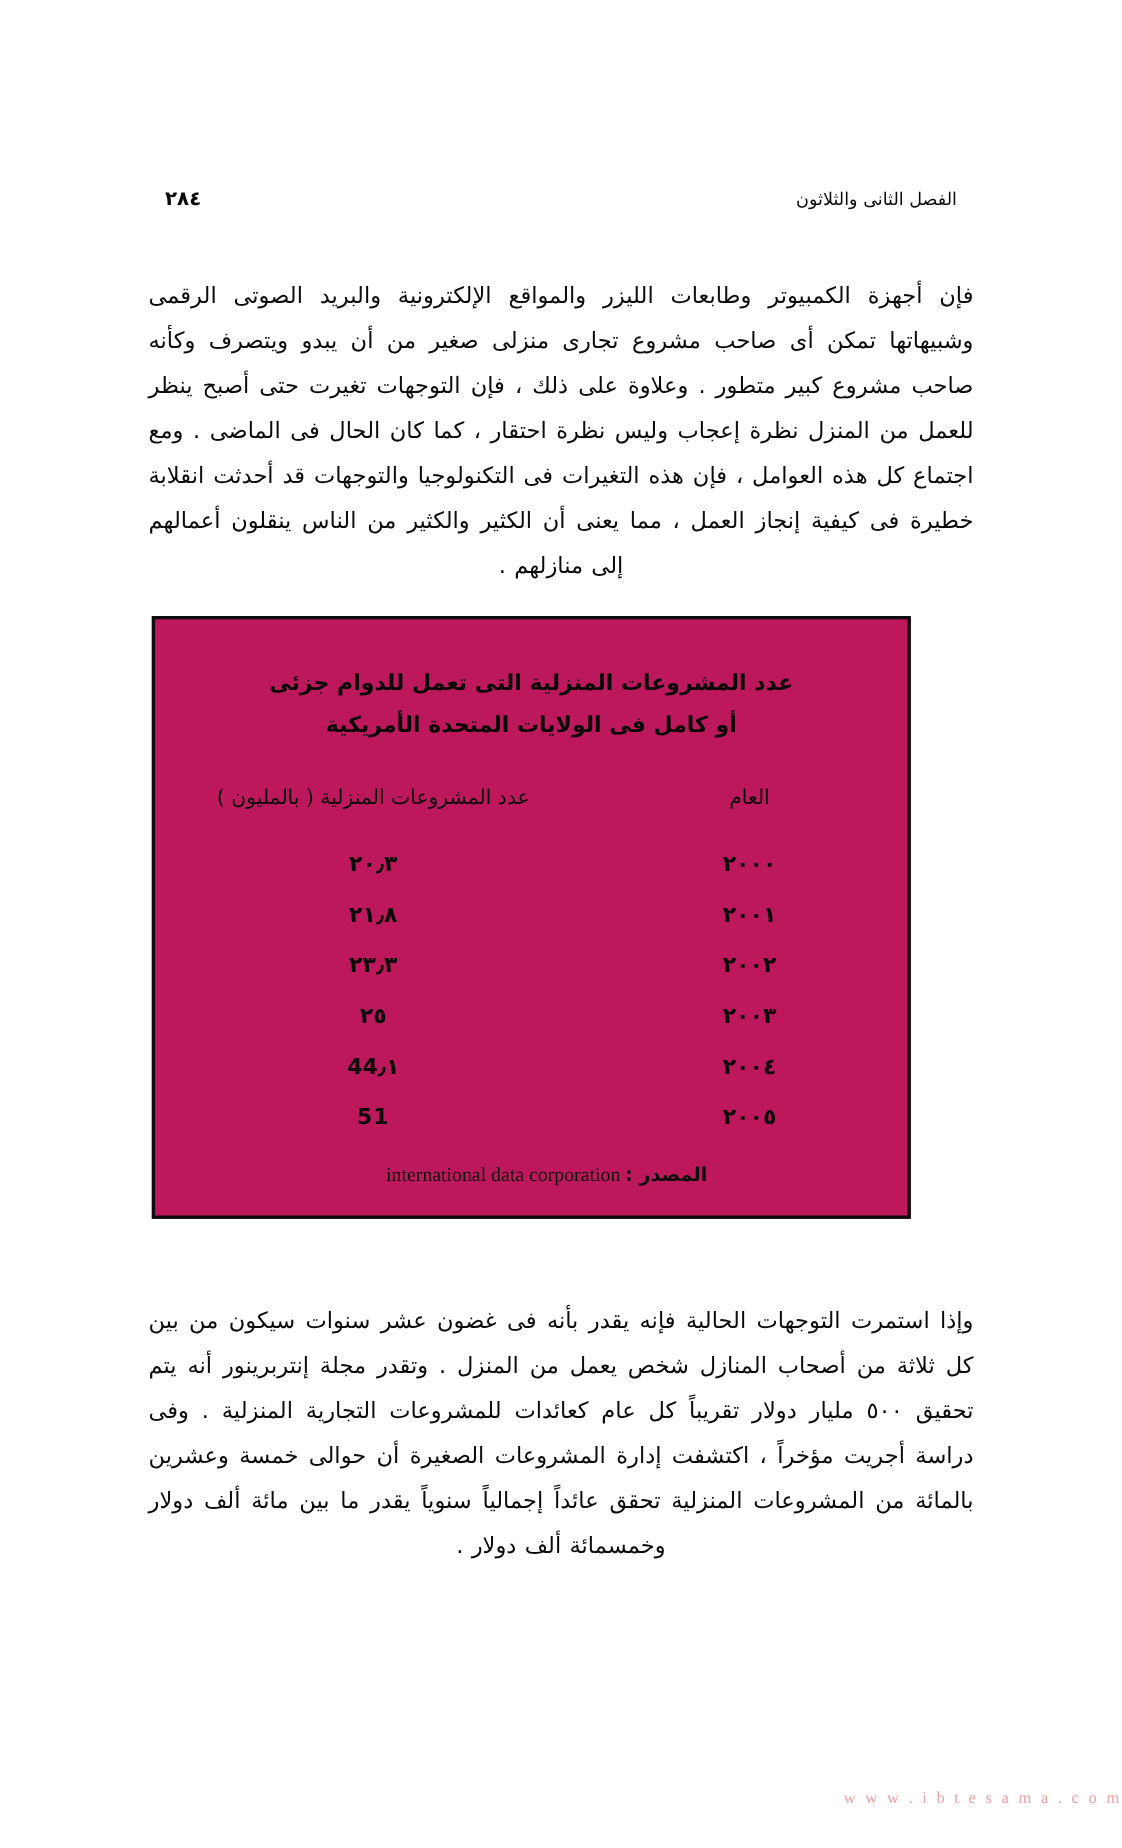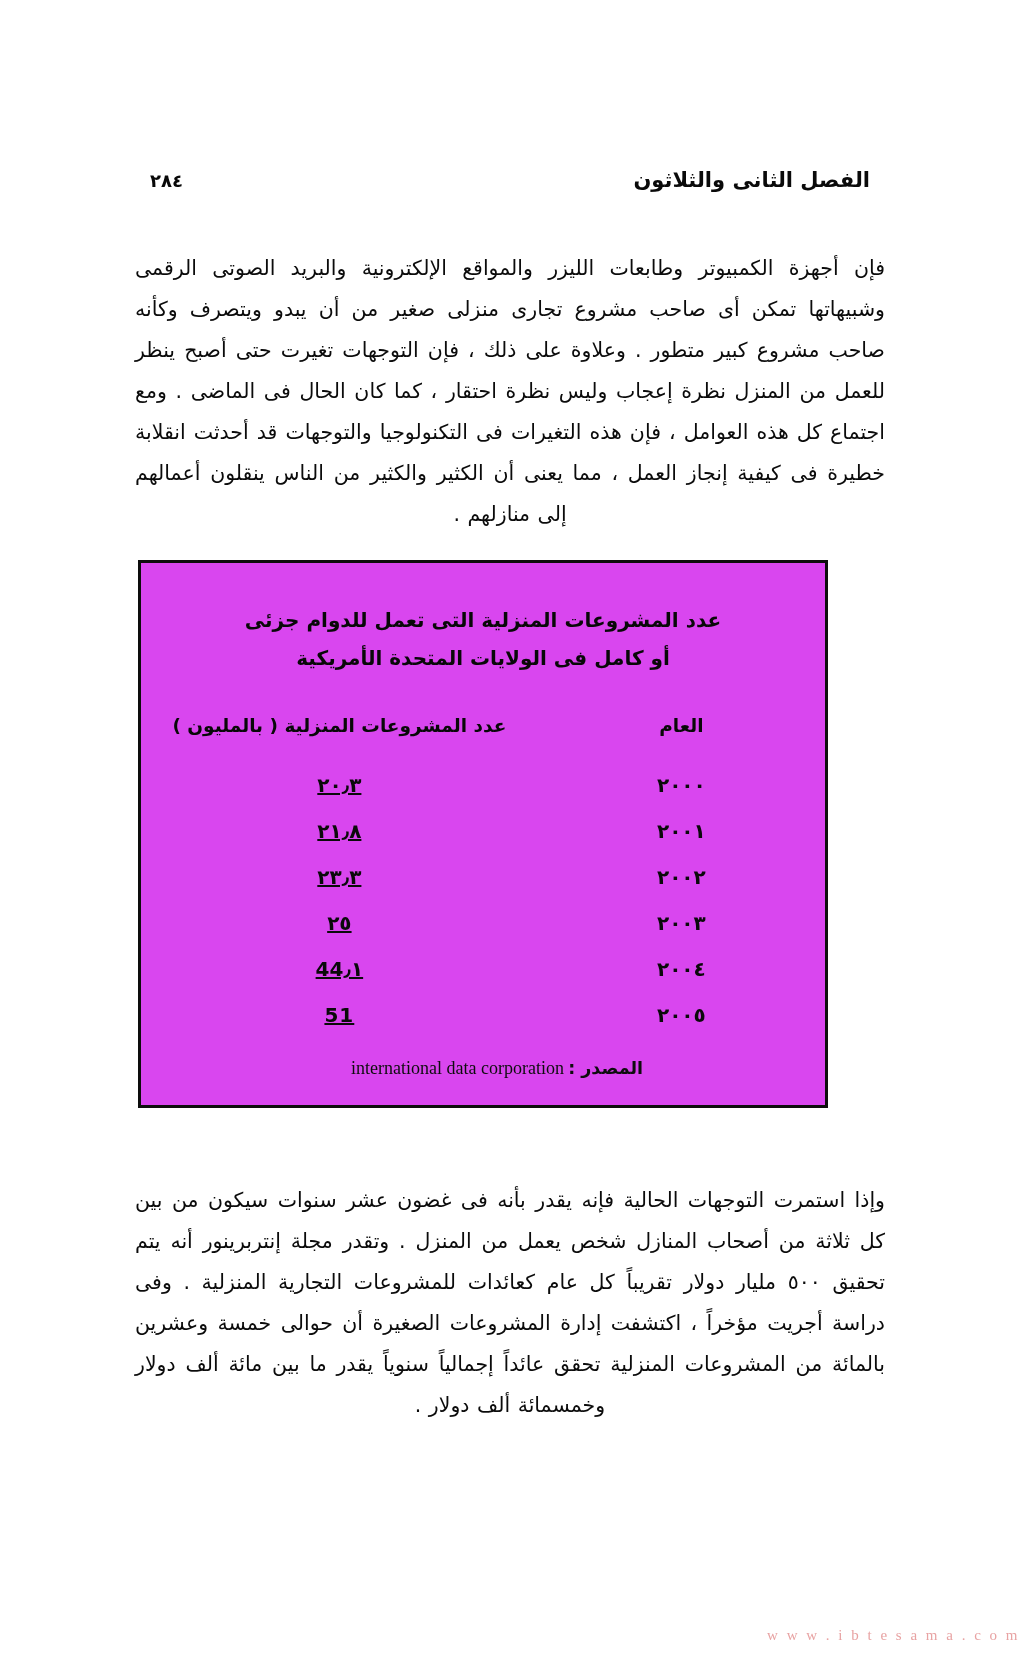--- a/index.html
+++ b/index.html
@@ -37,22 +37,22 @@
   .running-head .folio {
     font-family: "DejaVu Sans", sans-serif;
     font-size: 18px;
     font-weight: bold;
     color: #080808;
     letter-spacing: 1px;
     padding-right: 25px;
   }
   .running-head .chapter-title {
     font-family: "DejaVu Sans", sans-serif;
-    font-size: 21px;
-    font-weight: bold;
+    font-size: 16px;
+    font-weight: normal;
     color: #0a0a0a;
     padding-left: 40px;
     white-space: nowrap;
   }
 
   
   .body-block {
     position: absolute;
     left: 135px;
     width: 750px;
@@ -74,21 +74,21 @@
 
   
   .table-frame {
     position: absolute;
     top: 560px;
     left: 138px;
     width: 690px;
     height: 548px;
     border: 3px solid #0d0d0d;
     box-sizing: border-box;
-    background: #d946ef;
+    background: #be185d;
   }
   .table-title {
     direction: rtl;
     text-align: center;
     margin-top: 38px;
     font-family: "DejaVu Sans", sans-serif;
     font-weight: bold;
     font-size: 20px;
     color: #080808;
     line-height: 38px;
@@ -98,38 +98,38 @@
 
   .data-table {
     direction: rtl;
     width: 100%;
     border-collapse: collapse;
     margin-top: 38px;
     font-family: "DejaVu Sans", sans-serif;
   }
   .data-table th {
     font-size: 18.5px;
-    font-weight: bold;
+    font-weight: normal;
     color: #080808;
     padding: 0 0 26px 0;
     text-align: center;
     letter-spacing: -0.3px;
   }
   .data-table th.col-year   { width: 42%; padding-right: 0; }
   .data-table th.col-count  { width: 58%; }
   .data-table td {
     font-size: 20px;
     font-weight: bold;
     color: #0a0a0a;
     text-align: center;
     padding: 11px 0;
     letter-spacing: 1px;
   }
   .data-table td.year  { width: 42%; }
-  .data-table td.count { width: 58%; text-decoration: underline; }
+  .data-table td.count { width: 58%; }
 
   .source-line {
     direction: rtl;
     text-align: center;
     margin-top: 20px;
     padding-left: 28px;
     font-family: "Liberation Serif", serif;
     font-size: 17px;
     color: #0d0d0d;
     white-space: nowrap;

